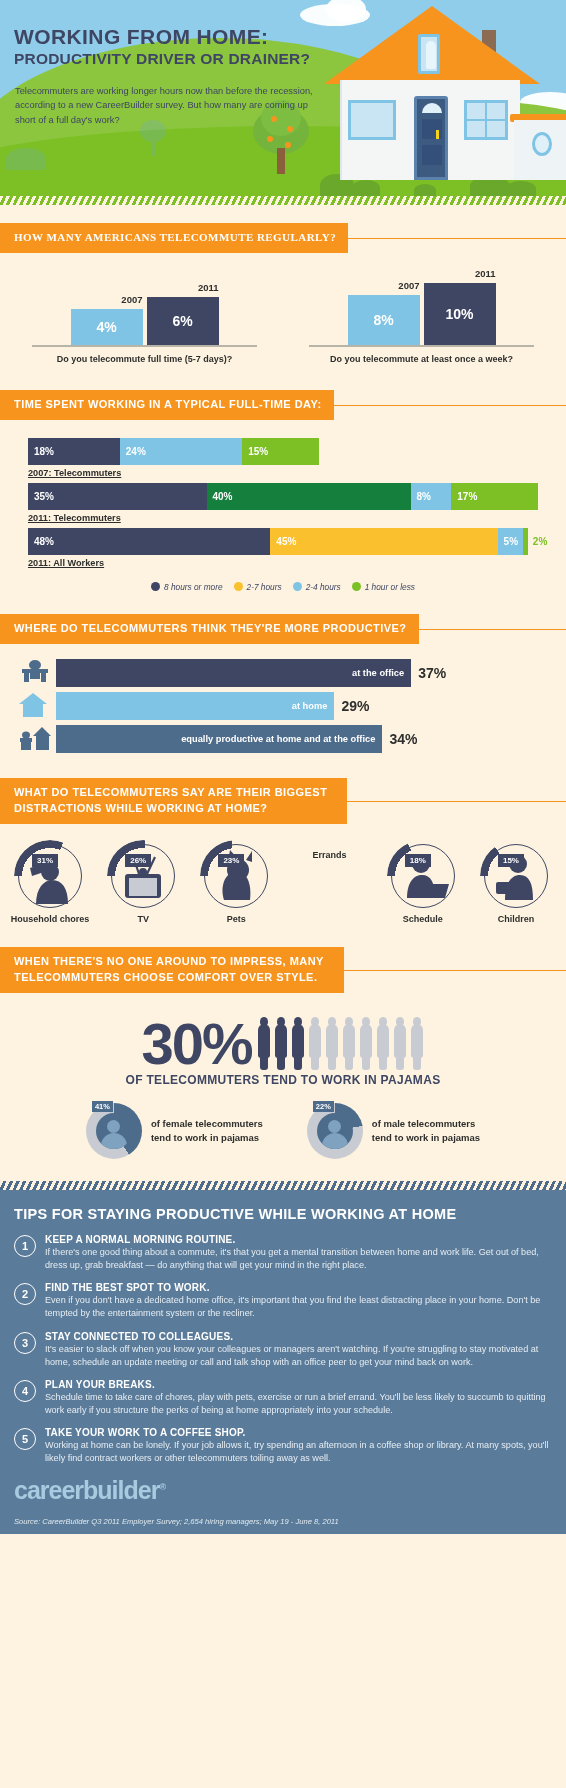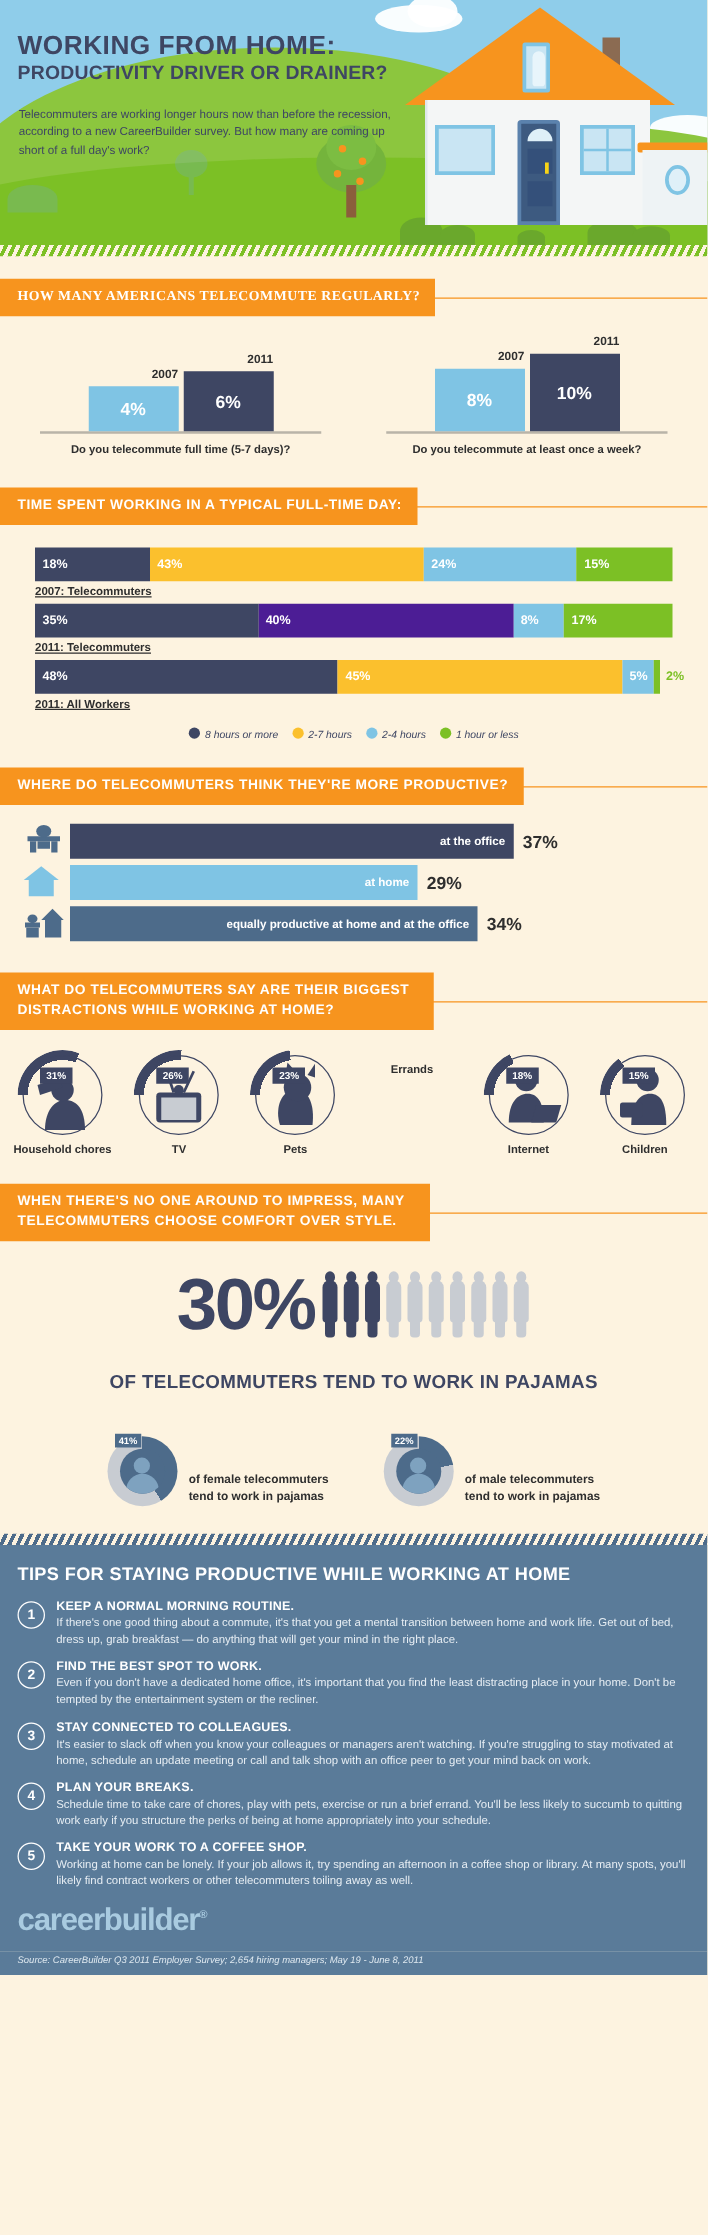--- a/index.html
+++ b/index.html
@@ -128,23 +128,23 @@
 
   
   .pj { margin-top:22px; text-align:center; }
   .pj-row { display:flex; align-items:center; justify-content:center; gap:4px; }
   .pj-big { font-size:58px; font-weight:bold; color:#3e4663; letter-spacing:-2px; line-height:1; }
   .figs { display:flex; gap:1px; align-items:flex-end; }
   .fig { width:16px; height:53px; position:relative; }
   .fig .h { position:absolute; left:4px; top:0; width:8px; height:9px; border-radius:50% 50% 45% 45%; }
   .fig .b { position:absolute; left:2px; top:7px; width:12px; height:34px; border-radius:6px 6px 3px 3px; }
   .fig .l { position:absolute; left:4px; top:39px; width:8px; height:14px; border-radius:0 0 3px 3px; }
-  .pj-cap { font-size:15px; font-weight:bold; color:#3e4663; letter-spacing:.3px; margin-top:24px; }
+  .pj-cap { font-size:12px; font-weight:bold; color:#3e4663; letter-spacing:.3px; margin-top:0; }
   .gender { display:flex; justify-content:center; gap:44px; margin-top:16px; }
-  .g-item { display:flex; align-items:flex-end; gap:9px;margin-top:19px; }
+  .g-item { display:flex; align-items:center; gap:9px; }
   .donut { width:56px; height:56px; border-radius:50%; position:relative; }
   .donut .av { position:absolute; inset:10px; border-radius:50%; background:#4d6b8a;
      overflow:hidden; }
   .donut .av .hd { position:absolute; left:50%; top:7px; width:13px; height:13px; margin-left:-6.5px;
      background:#7ea2bf; border-radius:50%; }
   .donut .av .bd { position:absolute; left:50%; top:20px; width:26px; height:20px; margin-left:-13px;
      background:#7ea2bf; border-radius:13px 13px 0 0; }
   .donut .pct { position:absolute; left:6px; top:-2px; background:#4d6b8a; color:#fff;
      font-size:7.5px; font-weight:bold; padding:1px 3px; z-index:4; }
   .g-text { font-size:9.5px; font-weight:bold; color:#2e2e2e; line-height:1.45; text-align:left; }
@@ -271,30 +271,29 @@
 
   <div class="sec" style="margin-top:26px;">
     <div class="sec-line"></div>
     <div class="sec-band">TIME SPENT WORKING IN A TYPICAL FULL-TIME DAY:</div>
   </div>
 
   <div class="stacks" id="stacks">
       <div class="stack-row">
         <div class="stack">
           <div class="seg" style="width: 18%; background: rgb(62, 70, 99);">18%</div>
-          <div class="seg" style="width: 43%; background: rgb(251, 192, 45);">43%</div>
           <div class="seg" style="width: 24%; background: rgb(127, 196, 228);">24%</div>
           <div class="seg" style="width: 15%; background: rgb(124, 192, 37);">15%</div>
         </div>
         <div class="stack-lab">2007: Telecommuters</div>
       </div>
       <div class="stack-row">
         <div class="stack">
           <div class="seg" style="width: 35%; background: rgb(62, 70, 99);">35%</div>
-          <div class="seg" style="width: 40%; background: #4c1d95;">40%</div>
+          <div class="seg" style="width: 40%; background: #15803d;">40%</div>
           <div class="seg" style="width: 8%; background: rgb(127, 196, 228);">8%</div>
           <div class="seg" style="width: 17%; background: rgb(124, 192, 37);">17%</div>
         </div>
         <div class="stack-lab">2011: Telecommuters</div>
       </div>
       <div class="stack-row">
         <div class="stack">
           <div class="seg" style="width: 48%; background: rgb(62, 70, 99);">48%</div>
           <div class="seg" style="width: 45%; background: rgb(251, 192, 45);">45%</div>
           <div class="seg" style="width: 5%; background: rgb(127, 196, 228);">5%</div>
@@ -418,21 +417,21 @@
         <div class="dis-circ">
           <div class="dis-arc" style="background: conic-gradient(from 270deg, rgb(62, 70, 99) 0deg, rgb(62, 70, 99) 64.8deg, transparent 64.8deg, transparent 360deg); mask: radial-gradient(circle, transparent 0px, transparent 55%, rgb(0, 0, 0) 55%);"></div>
           <div class="dis-ring"></div>
           <div class="sil" style="left: 4px; top: 4px;"><svg width="56" height="56" viewBox="0 0 56 56">
               <circle cx="26" cy="16" r="9" fill="#3e4663"></circle>
               <path d="M12 50 C12 34 19 27 27 27 C36 27 40 35 40 50 Z" fill="#3e4663"></path>
               <polygon points="34,36 54,36 50,50 30,50" fill="#3e4663"></polygon>
             </svg></div>
           <div class="dis-flag">18%</div>
         </div>
-        <div class="dis-lab">Internet</div>
+        <div class="dis-lab">Schedule</div>
       </div>
       <div class="dis-item">
         <div class="dis-circ">
           <div class="dis-arc" style="background: conic-gradient(from 270deg, rgb(62, 70, 99) 0deg, rgb(62, 70, 99) 54deg, transparent 54deg, transparent 360deg); mask: radial-gradient(circle, transparent 0px, transparent 55%, rgb(0, 0, 0) 55%);"></div>
           <div class="dis-ring"></div>
           <div class="sil" style="left: 4px; top: 4px;"><svg width="56" height="56" viewBox="0 0 56 56">
               <circle cx="30" cy="16" r="9" fill="#3e4663"></circle>
               <path d="M17 52 C17 34 24 27 32 27 C41 27 45 35 45 52 Z" fill="#3e4663"></path>
               <rect x="8" y="34" width="18" height="12" rx="2" fill="#3e4663"></rect>
             </svg></div>

